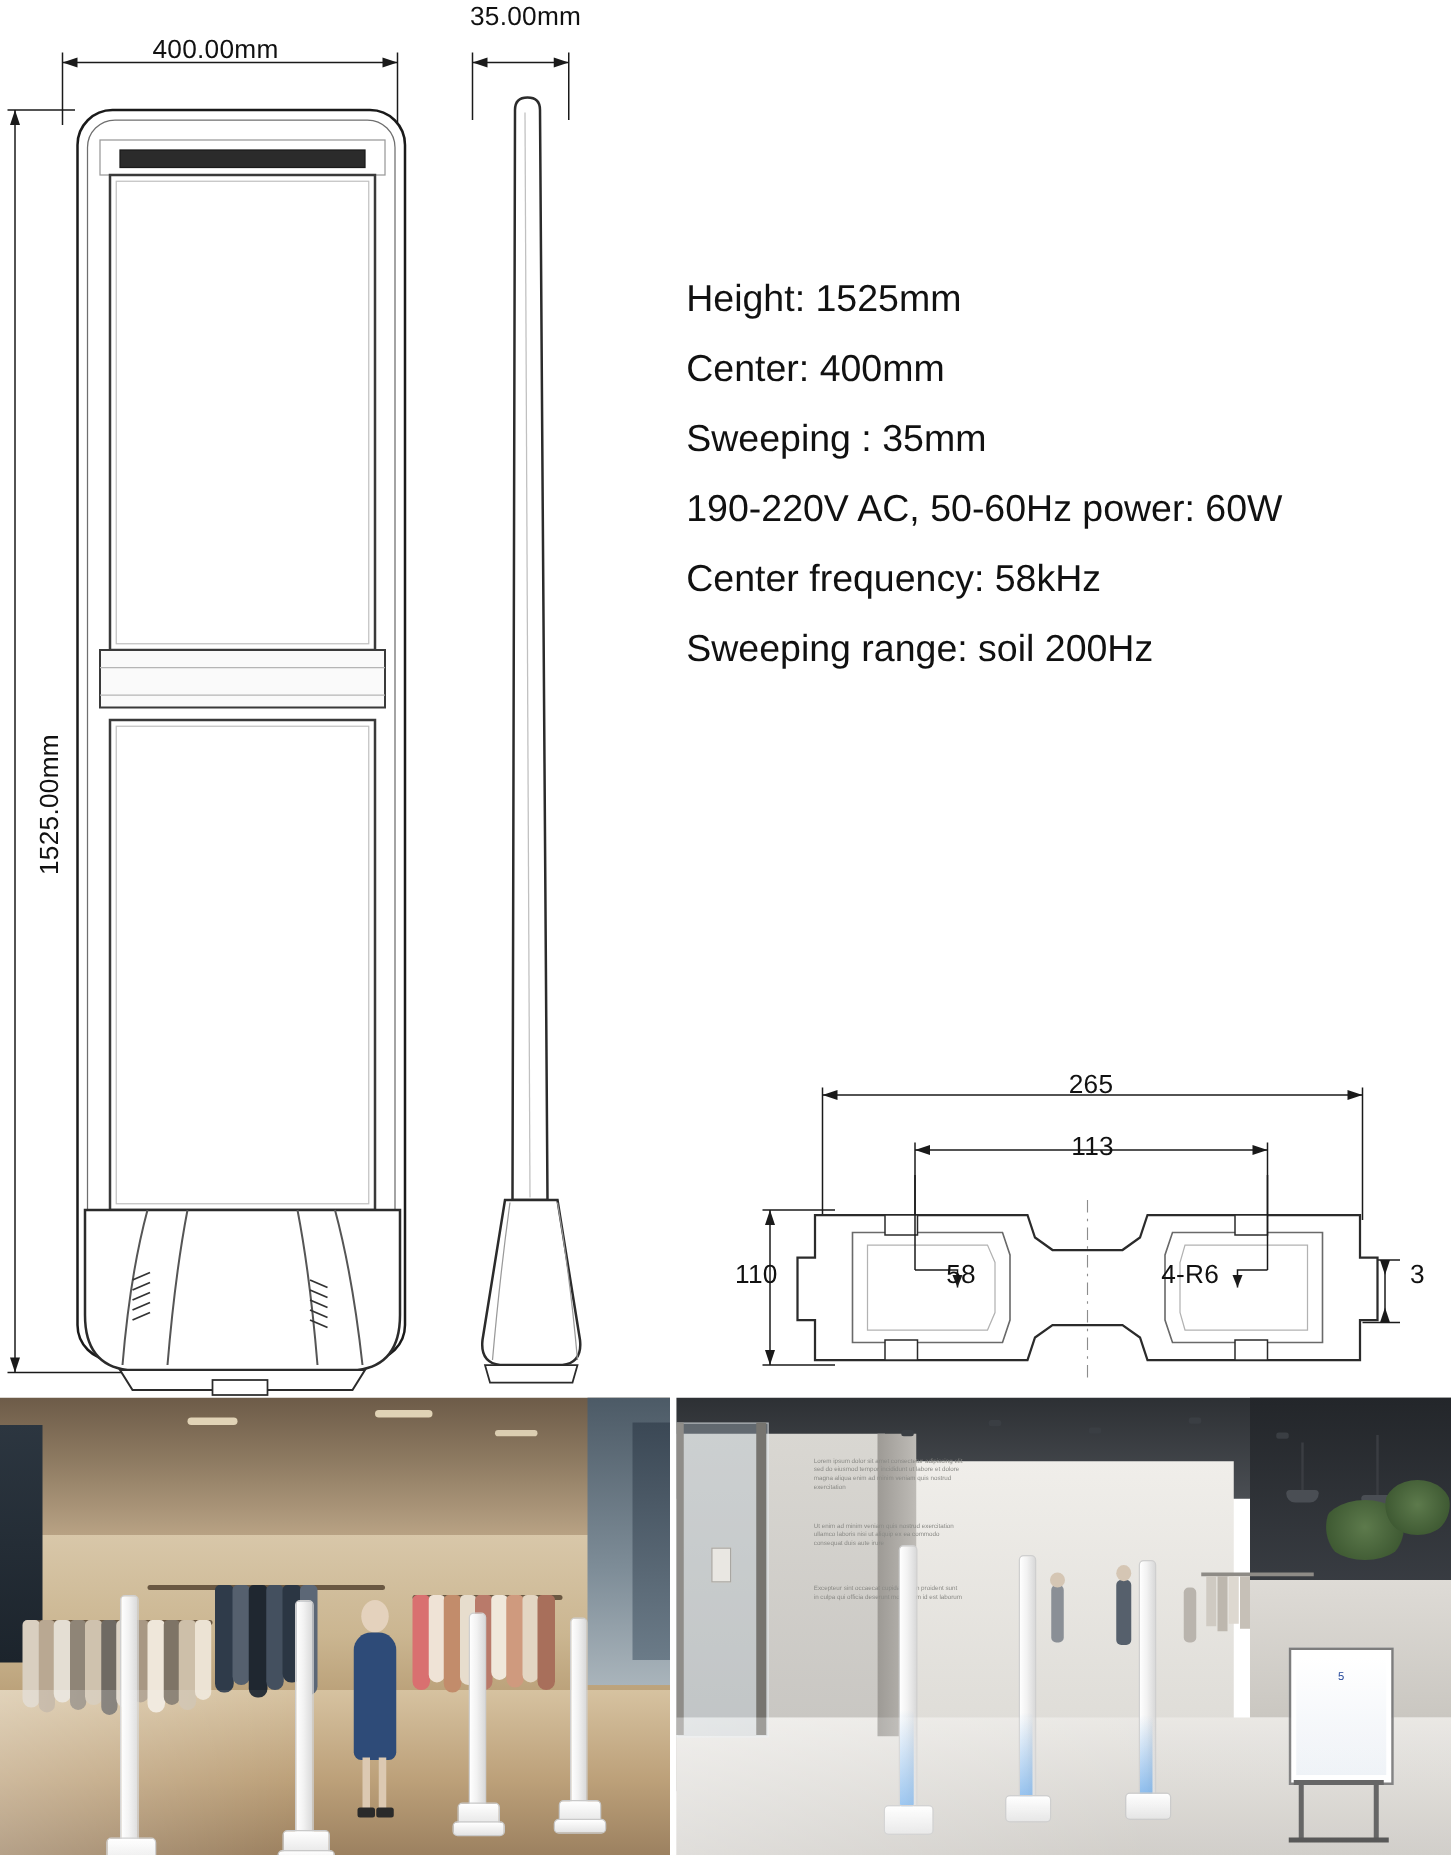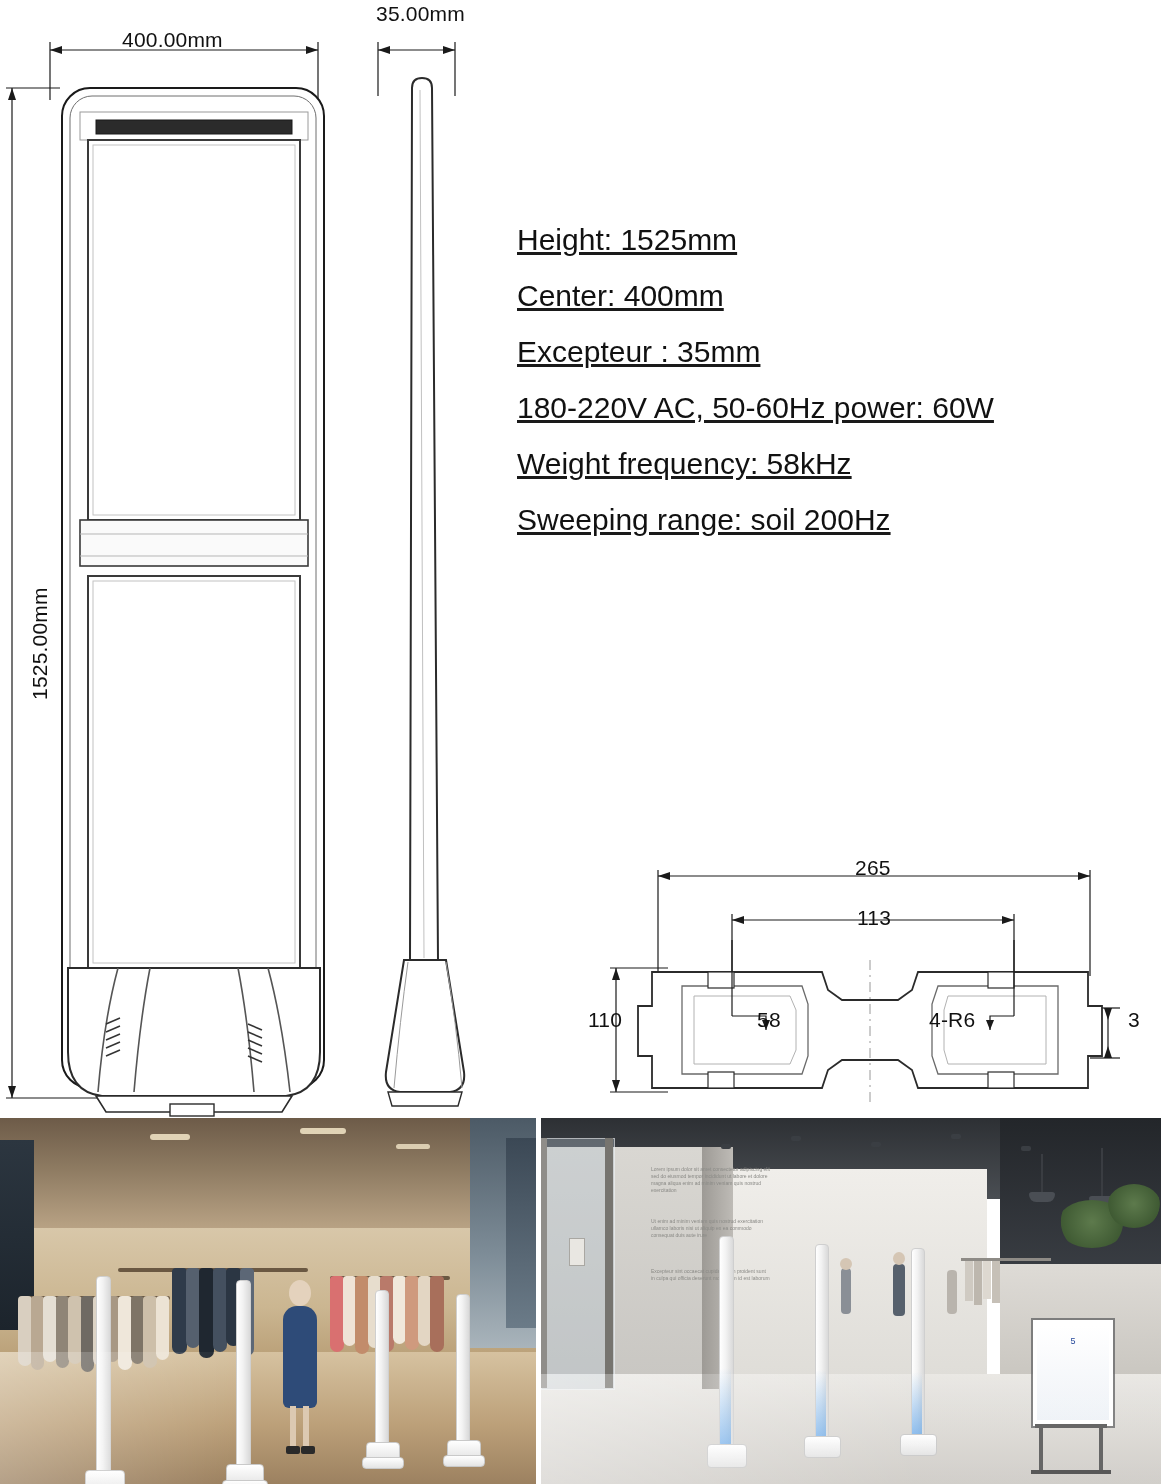--- a/index.html
+++ b/index.html
@@ -24,24 +24,23 @@
     letter-spacing: 0.2px;
     white-space: nowrap;
   }
   .vert {
     transform: rotate(-90deg);
     transform-origin: left top;
   }
 
   
   #spec-block {
-    left: 517px;
+    left: 549px;
     top: 212px;
     width: 600px;
-    text-decoration: underline;
   }
   #spec-block .spec-line {
     font-size: 30px;
     line-height: 56px;
     color: #111;
     white-space: nowrap;
   }
 
   
   #photo-row {
@@ -259,23 +258,23 @@
     <path d="M48 962 Q40 1020 34 1088" fill="none" stroke="#9a9a9a" stroke-width="1"></path>
     <path d="M86 962 Q96 1020 102 1088" fill="none" stroke="#9a9a9a" stroke-width="1"></path>
     <path d="M28 1092 L102 1092 L98 1106 L32 1106 Z" fill="#ffffff" stroke="#2b2b2b" stroke-width="1.4"></path>
   </svg>
 
   <div class="abs dim-text" style="left:376px; top:2px;">35.00mm</div>
 
   <div class="abs" id="spec-block">
     <div class="spec-line">Height: 1525mm</div>
     <div class="spec-line">Center: 400mm</div>
-    <div class="spec-line">Excepteur : 35mm</div>
-    <div class="spec-line">180-220V AC, 50-60Hz power: 60W</div>
-    <div class="spec-line">Weight frequency: 58kHz</div>
+    <div class="spec-line">Sweeping : 35mm</div>
+    <div class="spec-line">190-220V AC, 50-60Hz power: 60W</div>
+    <div class="spec-line">Center frequency: 58kHz</div>
     <div class="spec-line">Sweeping range: soil 200Hz</div>
   </div>
 
   <svg class="abs" style="left:590px;top:840px;" width="560" height="278" viewBox="0 0 560 278">
 
     <g stroke="#1a1a1a" stroke-width="1.2" fill="none">
       <line x1="68" y1="36" x2="500" y2="36"></line>
       <line x1="68" y1="30" x2="68" y2="136"></line>
       <line x1="500" y1="30" x2="500" y2="136"></line>
     </g>

